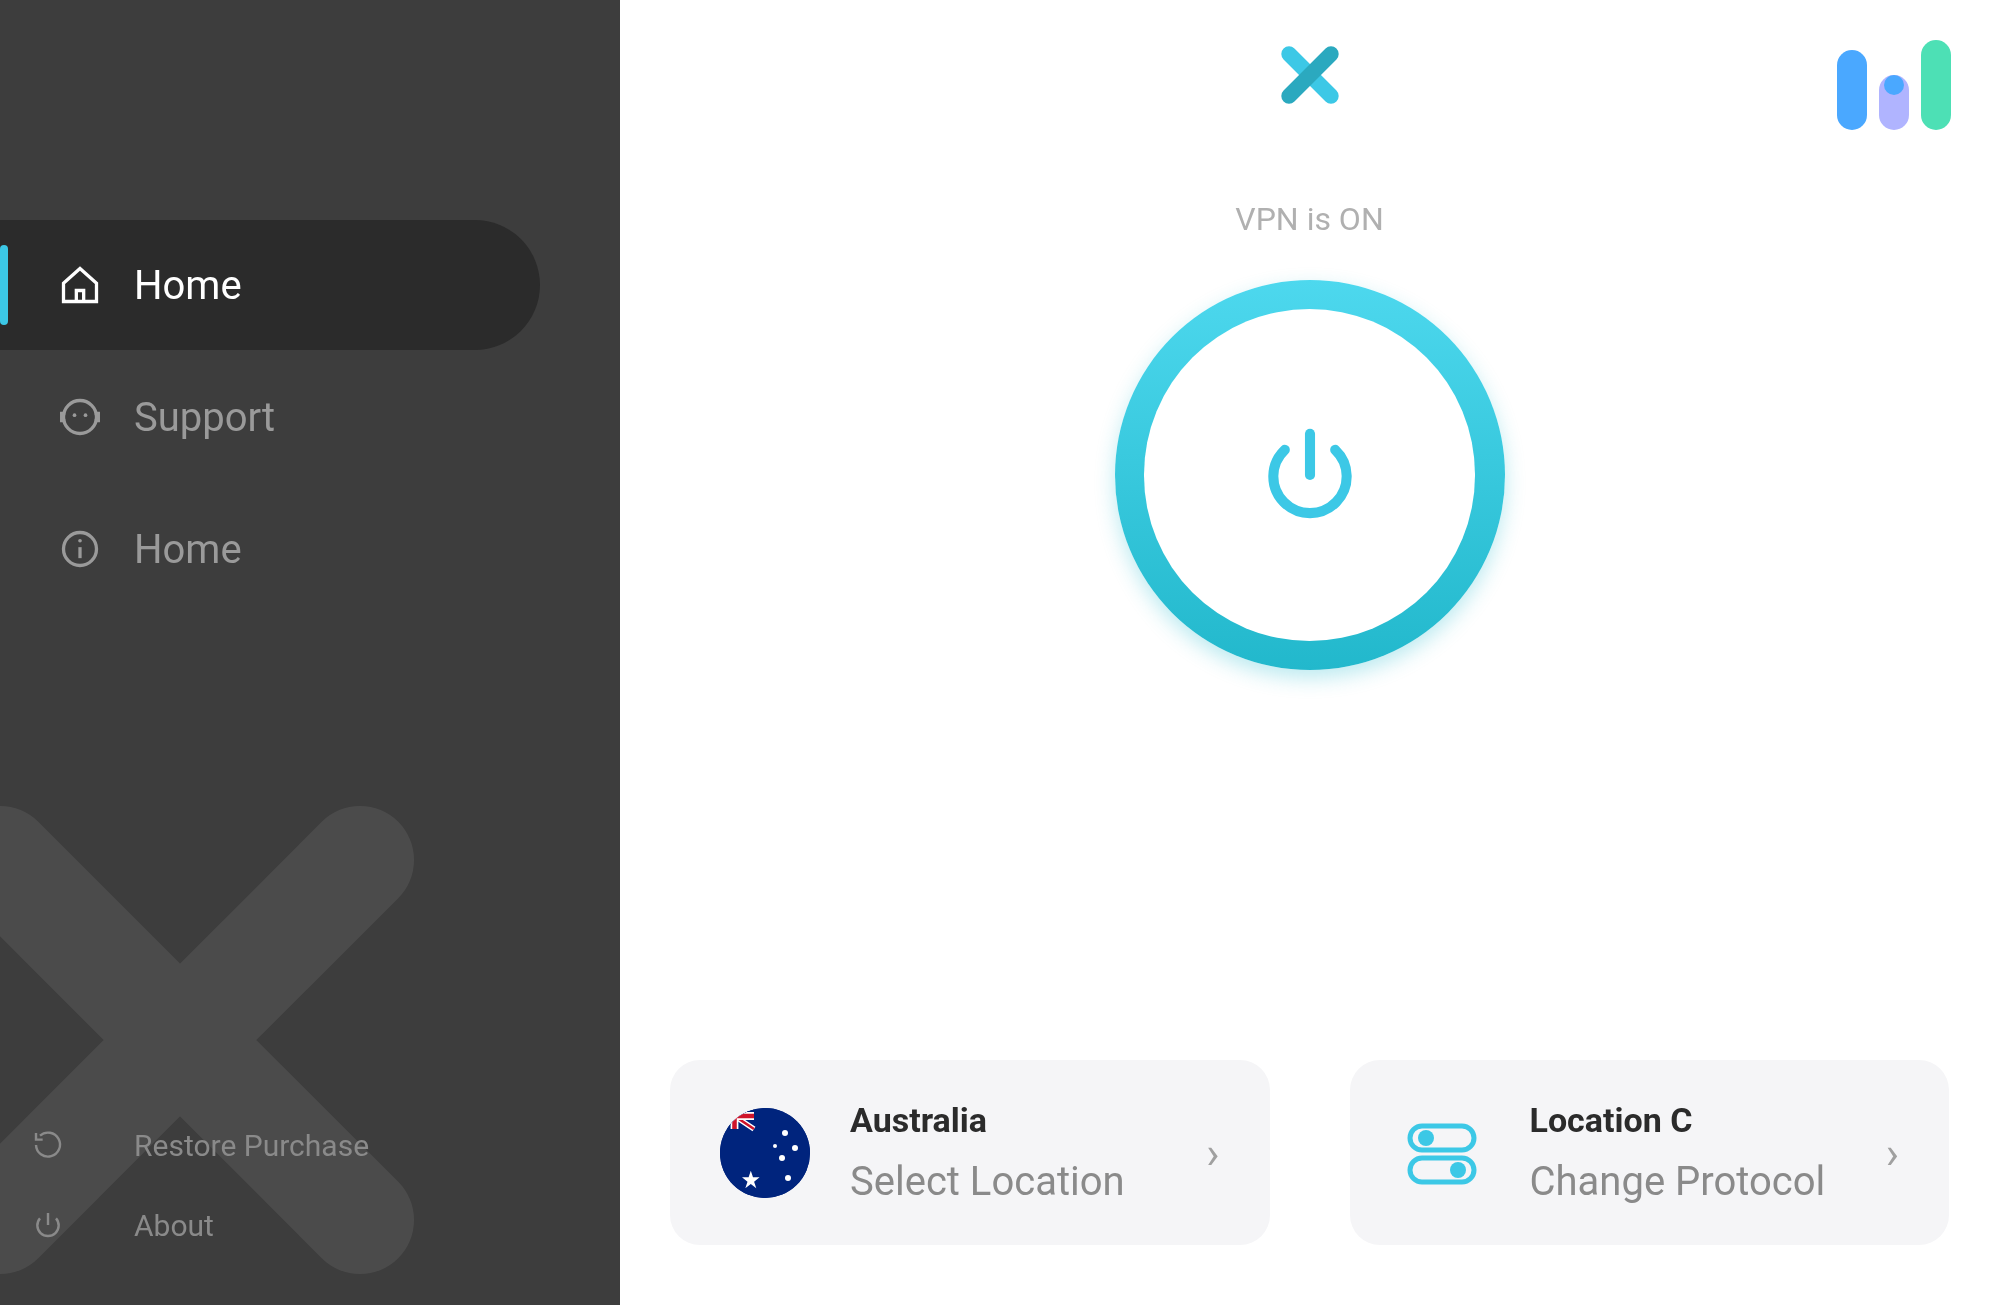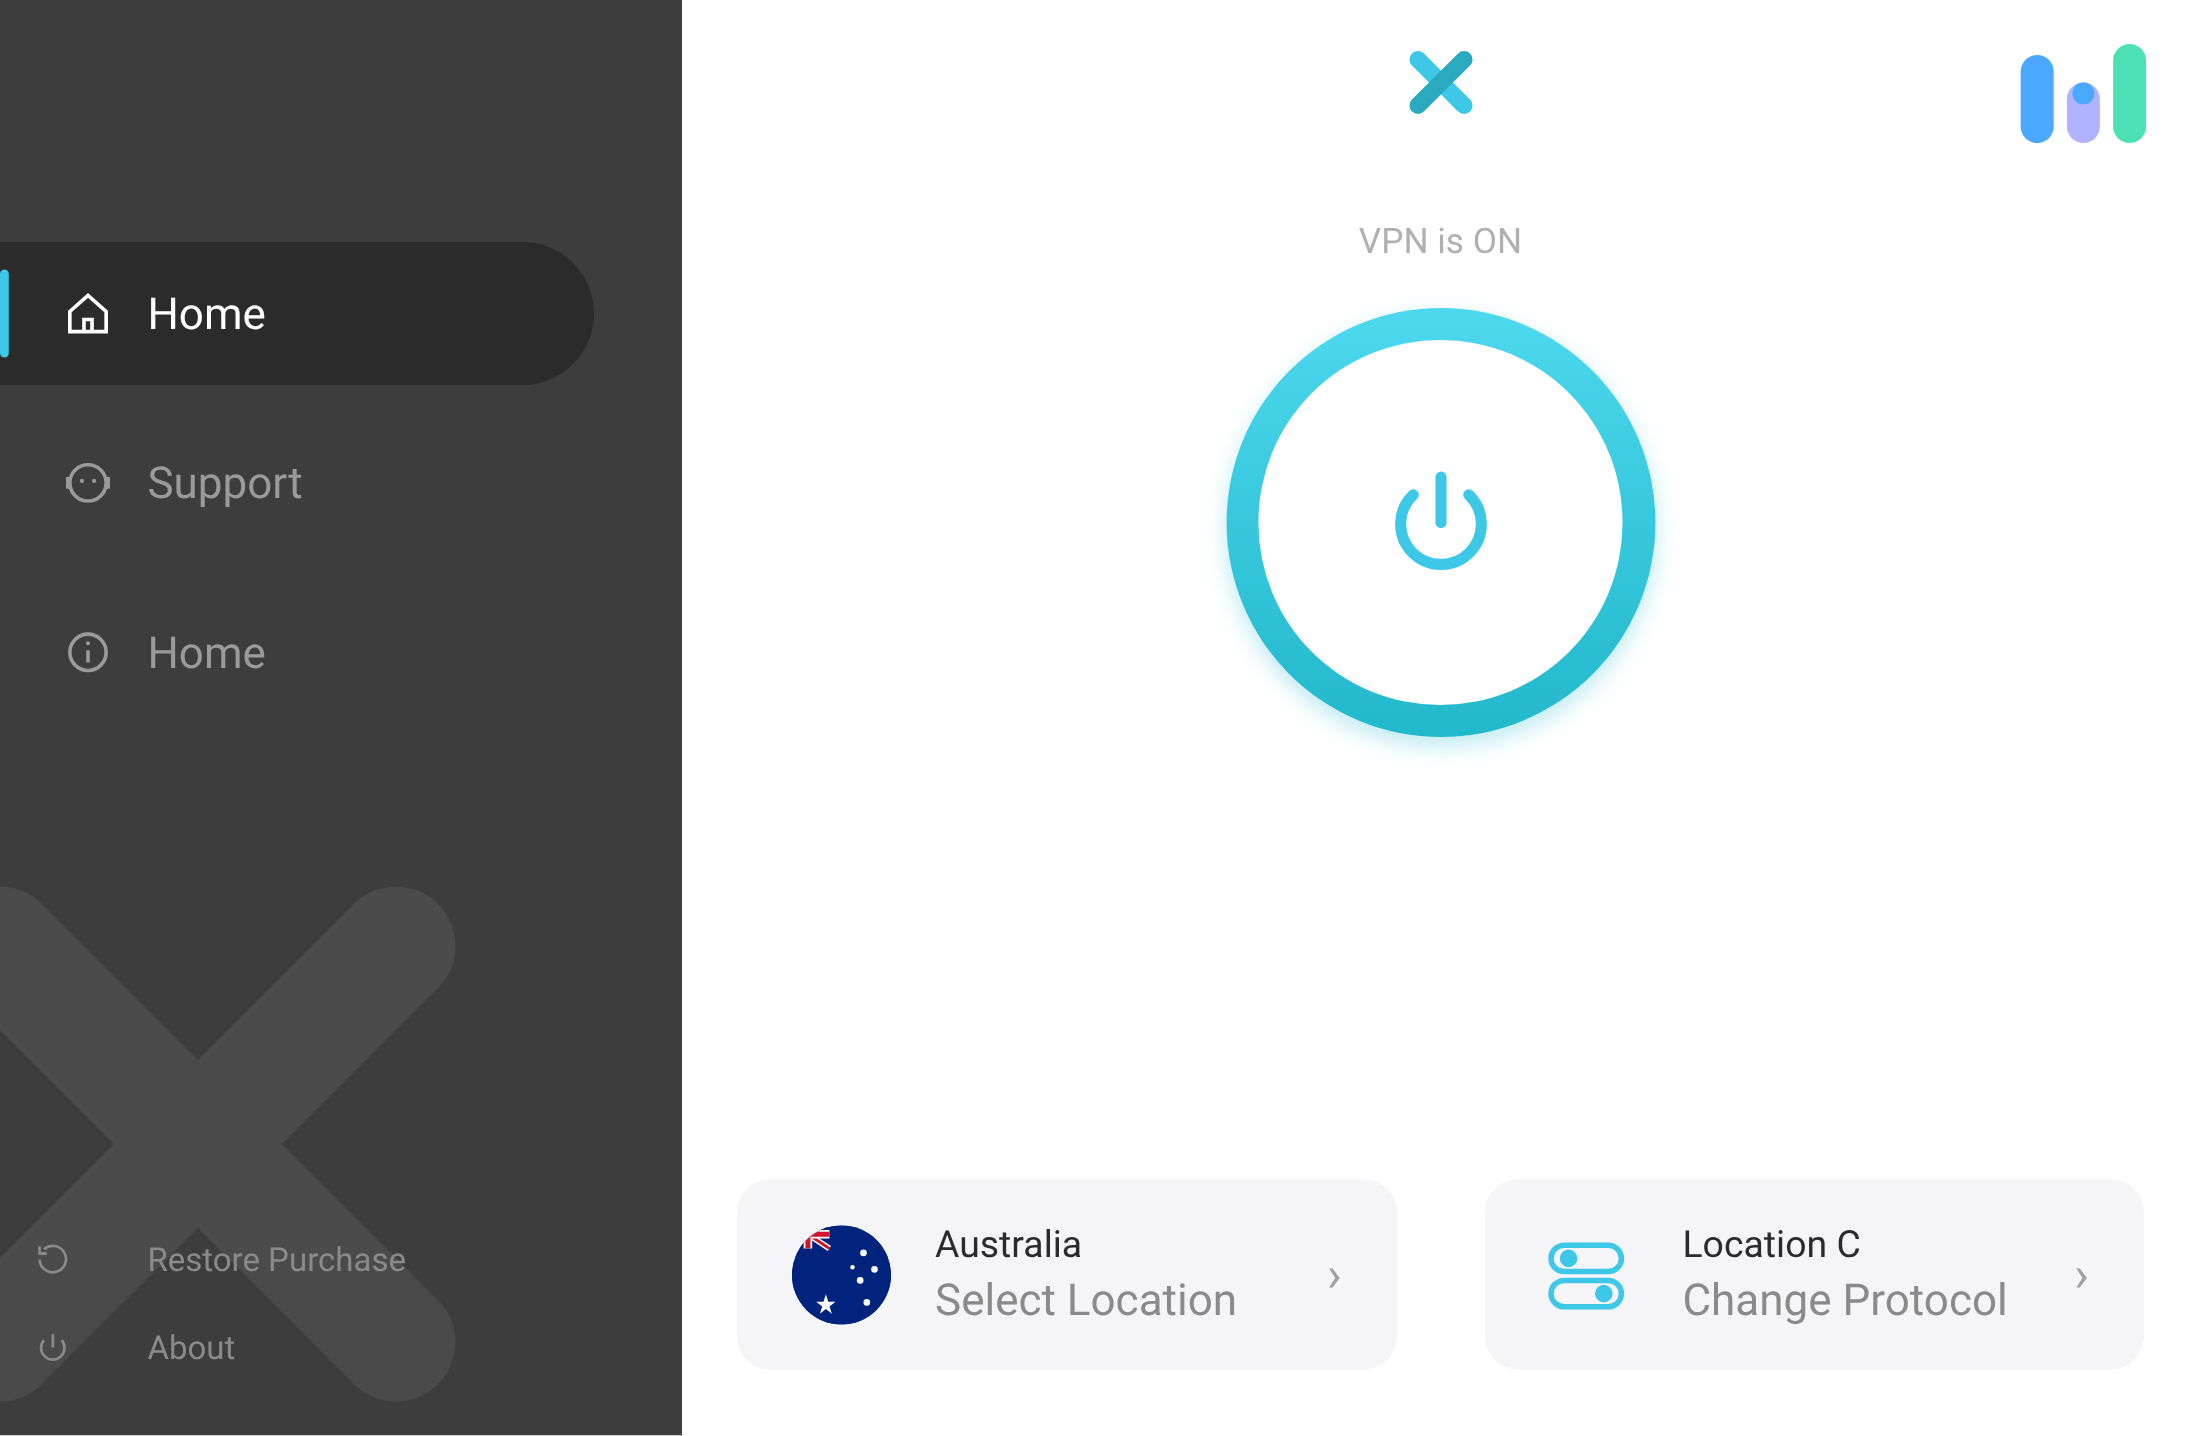--- a/index.html
+++ b/index.html
@@ -26,21 +26,21 @@
     pointer-events: none;
   }
   .nav-item {
     display: flex;
     align-items: center;
     height: 130px;
     padding-left: 58px;
     color: #9a9a9a;
     font-size: 40px;
     cursor: pointer;
-    margin-bottom: 24px;
+    margin-bottom: 2px;
     border-radius: 0 70px 70px 0;
     margin-right: 80px;
     position: relative;
   }
   .nav-item.active {
     background: #2b2b2b;
     color: #fff;
   }
   .nav-item.active::before {
     content: "";
@@ -150,21 +150,21 @@
   .card-icon {
     width: 90px;
     height: 90px;
     margin-right: 40px;
     display: flex;
     align-items: center;
     justify-content: center;
     flex-shrink: 0;
   }
   .card-text { flex: 1; }
-  .card-title { font-size: 34px; font-weight: 400; color: #2b2b2b; margin-bottom: 6px; }
+  .card-title { font-size: 34px; font-weight: 700; color: #2b2b2b; margin-bottom: 18px; }
   .card-sub { font-size: 40px; color: #8a8a8a; }
   .card-chevron { color: #a0a0a0; font-size: 44px; margin-left: 20px; }
 
   
   .flag-au {
     width: 90px; height: 90px; border-radius: 50%; overflow: hidden;
     background: #00247d; position: relative;
   }
   .flag-au svg { width: 100%; height: 100%; }
 </style>

